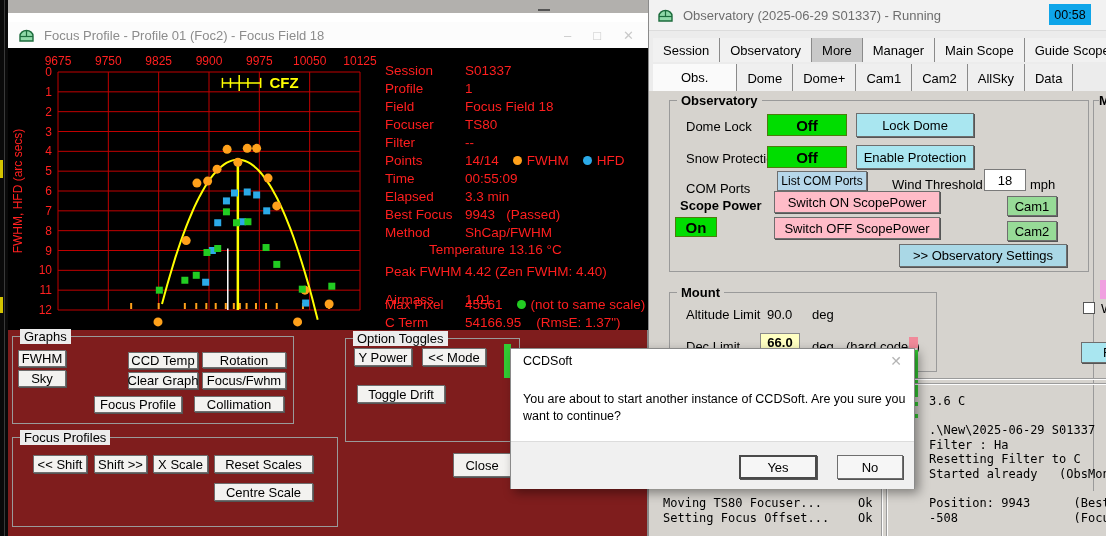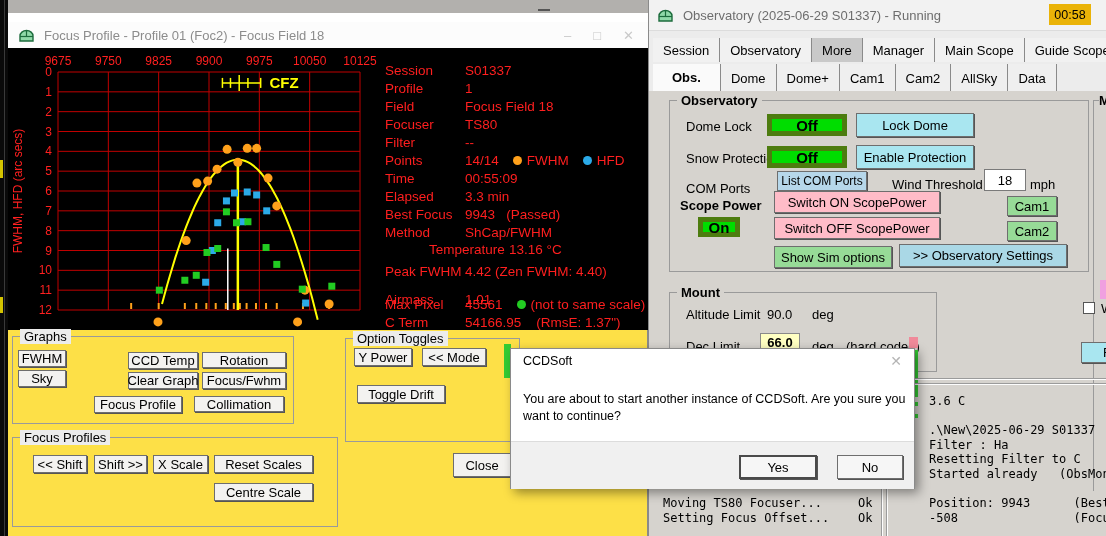--- a/index.html
+++ b/index.html
@@ -9,61 +9,61 @@
   .win{position:absolute;box-sizing:border-box}
   
   .btn{position:absolute;box-sizing:border-box;display:flex;align-items:center;justify-content:center;
        font-size:13px;background:#f3f2f0;border:1px solid #6e6e6e;box-shadow:1px 1px 0 #555;
        white-space:nowrap;cursor:default}
   .c-cyan{background:#a9e6f0}
   .c-pink{background:#ffbcc8}
   .c-green{background:#97db97}
   .c-lblue{background:#b6d7ea}
   .c-set{background:#aad8e6}
-  .state{position:absolute;box-sizing:border-box;background:#00dd00;border:5px solid #4d7c0f;
+  .state{position:absolute;box-sizing:border-box;background:#00dd00;border:1px solid #4d7c0f;
          display:flex;align-items:center;justify-content:center;font-weight:bold;font-size:15px}
   .group{position:absolute;box-sizing:border-box;border:1px solid #9a9a9a}
   .glabel{position:absolute;top:-8px;left:7px;padding:0 4px;font-weight:bold;font-size:13px;white-space:nowrap}
   .glabel.lt{background:#ececec;font-weight:normal}
   .glabel.rt{background:#d6d3ce}
   .lbl{position:absolute;font-size:13px;white-space:nowrap}
   
   .info-row{position:absolute;left:0;height:18px;white-space:nowrap;color:#ff1f1f;font-size:13.5px;display:flex;align-items:center}
   .info-label{display:inline-block;width:80px}
   .info-value{white-space:pre}
   .legend-dot{display:inline-block;width:9px;height:9px;border-radius:50%;margin:0 5px 0 14px}
   .legend-text{color:#ff1f1f;white-space:pre}
   
   .tabrow{position:absolute;display:flex;overflow:hidden}
   .tab{padding:4px 10px 3px 10px;border-right:1px solid #8a8a8a;background:#f1f1f1;font-size:13px;
        white-space:nowrap;display:flex;align-items:center}
   .tab.selected{background:#c9c9c9}
   .tabrow.second .tab{background:#efefef}
-  .tabrow.second .tab.selected{background:#fafafa;font-weight:bold;padding:4px 19px}
+  .tabrow.second .tab.selected{background:#fafafa;font-weight:normal;padding:4px 28px}
   
   .dialog{position:absolute;background:#fff;border:1px solid #8a8a8a;box-shadow:4px 4px 10px rgba(0,0,0,.4)}
   
   .mono{font-family:"DejaVu Sans Mono",monospace;font-size:12px;line-height:14.6px;white-space:pre}
   .groove-h{position:absolute;height:0;border-top:1px solid #9b9b9b;border-bottom:1px solid #fdfdfd}
   .groove-v{position:absolute;width:0;border-left:1px solid #9b9b9b;border-right:1px solid #fdfdfd}
   .titlebar-btn{color:#c9c9c9;font-size:13px;margin-left:22px}
   .checkbox{position:absolute;width:12px;height:12px;background:#fff;border:1px solid #555;box-sizing:border-box}
 </style>
 </head>
 <body>
 
 <div class="abs" style="left:0;top:0;width:8px;height:536px;background:#0a0a0a"></div>
 <div class="abs" style="left:4px;top:0;width:1px;height:536px;background:#3a3a3a"></div>
 <div class="abs" style="left:0;top:160px;width:3px;height:18px;background:#d4c400"></div>
 <div class="abs" style="left:0;top:297px;width:3px;height:16px;background:#d4c400"></div>
 <div class="abs" style="left:8px;top:0;width:640px;height:22px;background:#b2b0ad"></div>
 <div class="abs" style="left:8px;top:13px;width:640px;height:9px;background:#ffffff;border-bottom:1px solid #9a9a9a"></div>
 <div class="abs" style="left:538px;top:9px;width:12px;height:2px;background:#555"></div>
 
-<div class="win" style="left:8px;top:22px;width:640px;height:514px;background:#fde047;border-right:1px solid #8a8a8a">
+<div class="win" style="left:8px;top:22px;width:640px;height:514px;background:#7f1d1d;border-right:1px solid #8a8a8a">
 
   <div class="abs" style="left:0;top:0;width:640px;height:26px;background:#fcfcfc;border-bottom:1px solid #c9c9c9;display:flex;align-items:center">
     <span style="margin-left:10px;display:inline-flex">
       <svg width="17" height="15" viewBox="0 0 17 15">
           <path d="M2 8 A6.5 5.5 0 0 1 15 8 L15 13 L2 13 Z" fill="#8fd9a8" stroke="#1c6b3c" stroke-width="1.4"></path>
           <line x1="2" y1="8.5" x2="15" y2="8.5" stroke="#1c6b3c" stroke-width="1.2"></line>
           <line x1="8.5" y1="2" x2="8.5" y2="8" stroke="#1c6b3c" stroke-width="1.2"></line>
         </svg>
     </span>
     <span style="margin-left:9px;color:#8c8c8c;font-size:13px">Focus Profile - Profile 01 (Foc2) - Focus Field 18</span>
@@ -286,21 +286,21 @@
 
   <div class="abs" style="left:0;top:0;width:458px;height:30px;background:#f2f2f2;display:flex;align-items:center;border-bottom:1px solid #dcdcdc">
     <span style="margin-left:8px;display:inline-flex">
       <svg width="17" height="15" viewBox="0 0 17 15">
           <path d="M2 8 A6.5 5.5 0 0 1 15 8 L15 13 L2 13 Z" fill="#8fd9a8" stroke="#1c6b3c" stroke-width="1.4"></path>
           <line x1="2" y1="8.5" x2="15" y2="8.5" stroke="#1c6b3c" stroke-width="1.2"></line>
           <line x1="8.5" y1="2" x2="8.5" y2="8" stroke="#1c6b3c" stroke-width="1.2"></line>
         </svg>
     </span>
     <span style="margin-left:9px;color:#6e6e6e;font-size:13px">Observatory (2025-06-29 S01337) - Running</span>
-    <span style="position:absolute;right:16px;top:4px;width:42px;height:21px;background:#eab308;display:flex;align-items:center;justify-content:center;font-size:12.5px;color:#000">00:58</span>
+    <span style="position:absolute;right:16px;top:4px;width:42px;height:21px;background:#0ea5e9;display:flex;align-items:center;justify-content:center;font-size:12.5px;color:#000">00:58</span>
   </div>
 
   <div id="tabs1" class="tabrow" style="left:4px;top:38px;width:454px;height:24px">
       <div class="tab">Session</div>
       <div class="tab">Observatory</div>
       <div class="tab selected">More</div>
       <div class="tab">Manager</div>
       <div class="tab">Main Scope</div>
       <div class="tab">Guide Scope</div>
     </div>
@@ -323,26 +323,25 @@
     <div class="btn c-cyan" style="left:186px;top:12px;width:118px;height:24px">Lock Dome</div>
     <span class="lbl" style="left:16px;top:50px">Snow Protection</span>
     <span class="state" style="left:97px;top:45px;width:80px;height:22px">Off</span>
     <div class="btn c-cyan" style="left:186px;top:44px;width:118px;height:24px">Enable Protection</div>
     <span class="lbl" style="left:16px;top:80px">COM Ports</span>
     <div class="btn c-lblue" style="left:107px;top:70px;width:90px;height:20px;font-size:12px">List COM Ports</div>
     <span class="lbl" style="left:222px;top:76px">Wind Threshold</span>
     <input style="position: absolute; left: 314px; top: 68px; width: 36px; height: 18px; border: 1px solid rgb(122, 122, 122); text-align: center; font: 13px &quot;Liberation Sans&quot;, sans-serif; background: rgb(255, 255, 255);" value="18">
     <span class="lbl" style="left:360px;top:76px">mph</span>
     <span class="lbl" style="left:10px;top:97px;font-weight:bold">Scope Power</span>
-    <span class="state" style="left:28px;top:116px;width:42px;height:20px">On</span>
+    <span class="state" style="left:5px;top:116px;width:42px;height:20px">On</span>
     <div class="btn c-pink" style="left:104px;top:90px;width:166px;height:22px">Switch ON ScopePower</div>
     <div class="btn c-pink" style="left:104px;top:116px;width:166px;height:22px">Switch OFF ScopePower</div>
     <div class="btn c-green" style="left:337px;top:95px;width:50px;height:20px">Cam1</div>
     <div class="btn c-green" style="left:337px;top:120px;width:50px;height:20px">Cam2</div>
-    <div class="btn c-green" style="left:104px;top:145px;width:118px;height:22px">Show Sim options</div>
     <div class="btn c-set" style="left:229px;top:143px;width:168px;height:23px">&gt;&gt; Observatory Settings</div>
   </div>
 
   <div class="group" style="left:20px;top:292px;width:268px;height:80px">
     <span class="glabel rt">Mount</span>
     <span class="lbl" style="left:16px;top:14px">Altitude Limit</span>
     <span class="lbl" style="left:97px;top:14px">90.0</span>
     <span class="lbl" style="left:142px;top:14px">deg</span>
     <span class="lbl" style="left:16px;top:46px">Dec Limit</span>
     <span style="position:absolute;left:90px;top:40px;width:40px;height:19px;background:#ffffc2;border:1px solid #8a8a8a;display:flex;align-items:center;justify-content:center;font-weight:bold;box-sizing:border-box">66.0</span>

